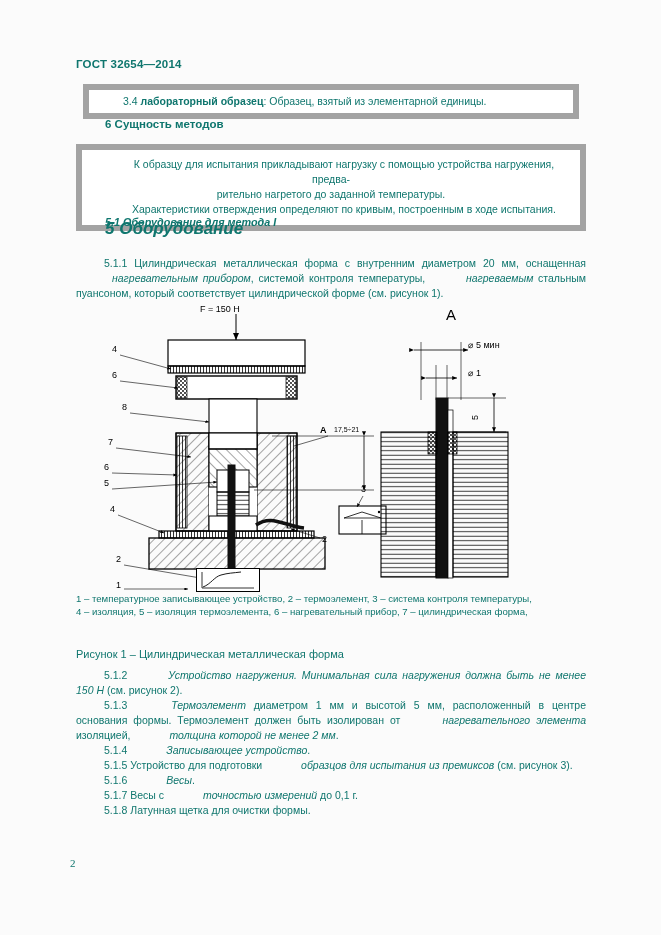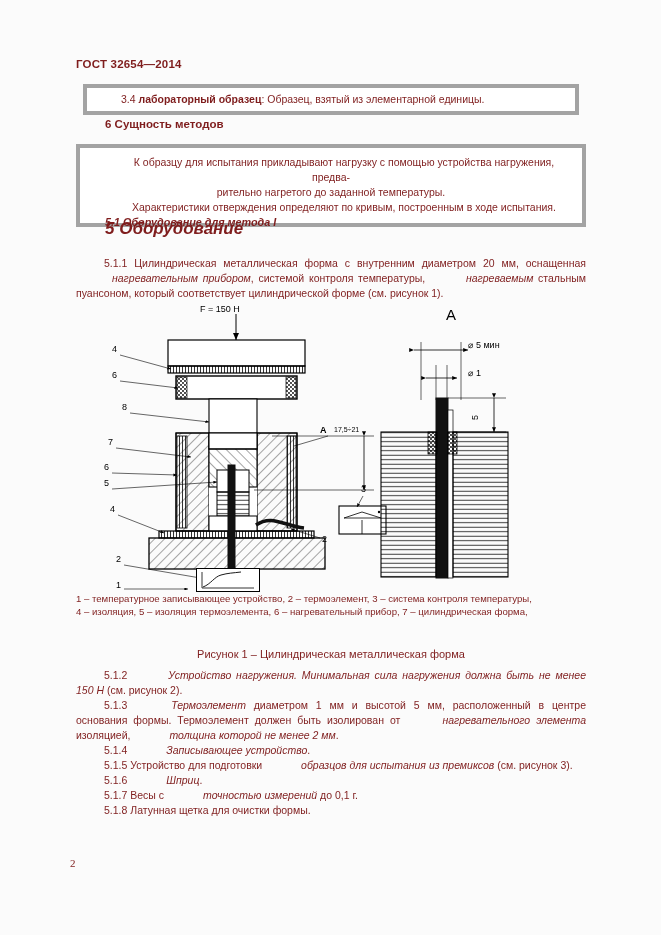--- a/index.html
+++ b/index.html
@@ -6,34 +6,34 @@
     margin: 0;
     padding: 0;
     background: #ffffff;
   }
   .page {
     position: relative;
     width: 661px;
     height: 935px;
     background: #fbfbfb;
     font-family: "Liberation Sans", sans-serif;
-    color: #7f1d1d;
+    color: #0f766e;
     overflow: hidden;
   }
   .doc-header {
     position: absolute;
     left: 76px;
     top: 58px;
     font-size: 11.5px;
     font-weight: bold;
     letter-spacing: 0.2px;
   }
   .boxed {
     position: absolute;
-    border: 4px solid #a3a3a3;
+    border: 6px solid #a3a3a3;
     box-sizing: border-box;
     background: #fff;
   }
   .box-3-4 {
     left: 83px;
     top: 84px;
     width: 496px;
     padding: 4px 8px 5px 8px;
     font-size: 10.5px;
     line-height: 14px;
@@ -84,21 +84,21 @@
     width: 510px;
     text-align: left;
     font-size: 9.6px;
     line-height: 13px;
   }
   .fig-caption {
     position: absolute;
     left: 76px;
     top: 648px;
     width: 510px;
-    text-align: center;
+    text-align: left;
     font-size: 11px;
   }
   .page-num {
     position: absolute;
     left: 70px;
     top: 857px;
     font-size: 11px;
     font-family: "Liberation Serif", serif;
   }
   svg { display: block; }
@@ -314,21 +314,21 @@
     <div>
       <span class="ind"></span><span>5.1.4</span>
       <i>Записывающее устройство</i><span>.</span>
     </div>
     <div>
       <span class="ind"></span><span>5.1.5</span>
       <span>Устройство для подготовки </span><i>образцов для испытания из премиксов</i><span> (см. рисунок 3).</span>
     </div>
     <div>
       <span class="ind"></span><span>5.1.6</span>
-      <i>Шприц</i><span>.</span>
+      <i>Весы</i><span>.</span>
     </div>
     <div>
       <span class="ind"></span><span>5.1.7</span>
       <span>Весы с </span><i>точностью измерений</i><span> до 0,1 г.</span>
     </div>
     <div>
       <span class="ind"></span><span>5.1.8</span>
       <span>Латунная щетка для очистки формы.</span>
     </div>
   </div>

